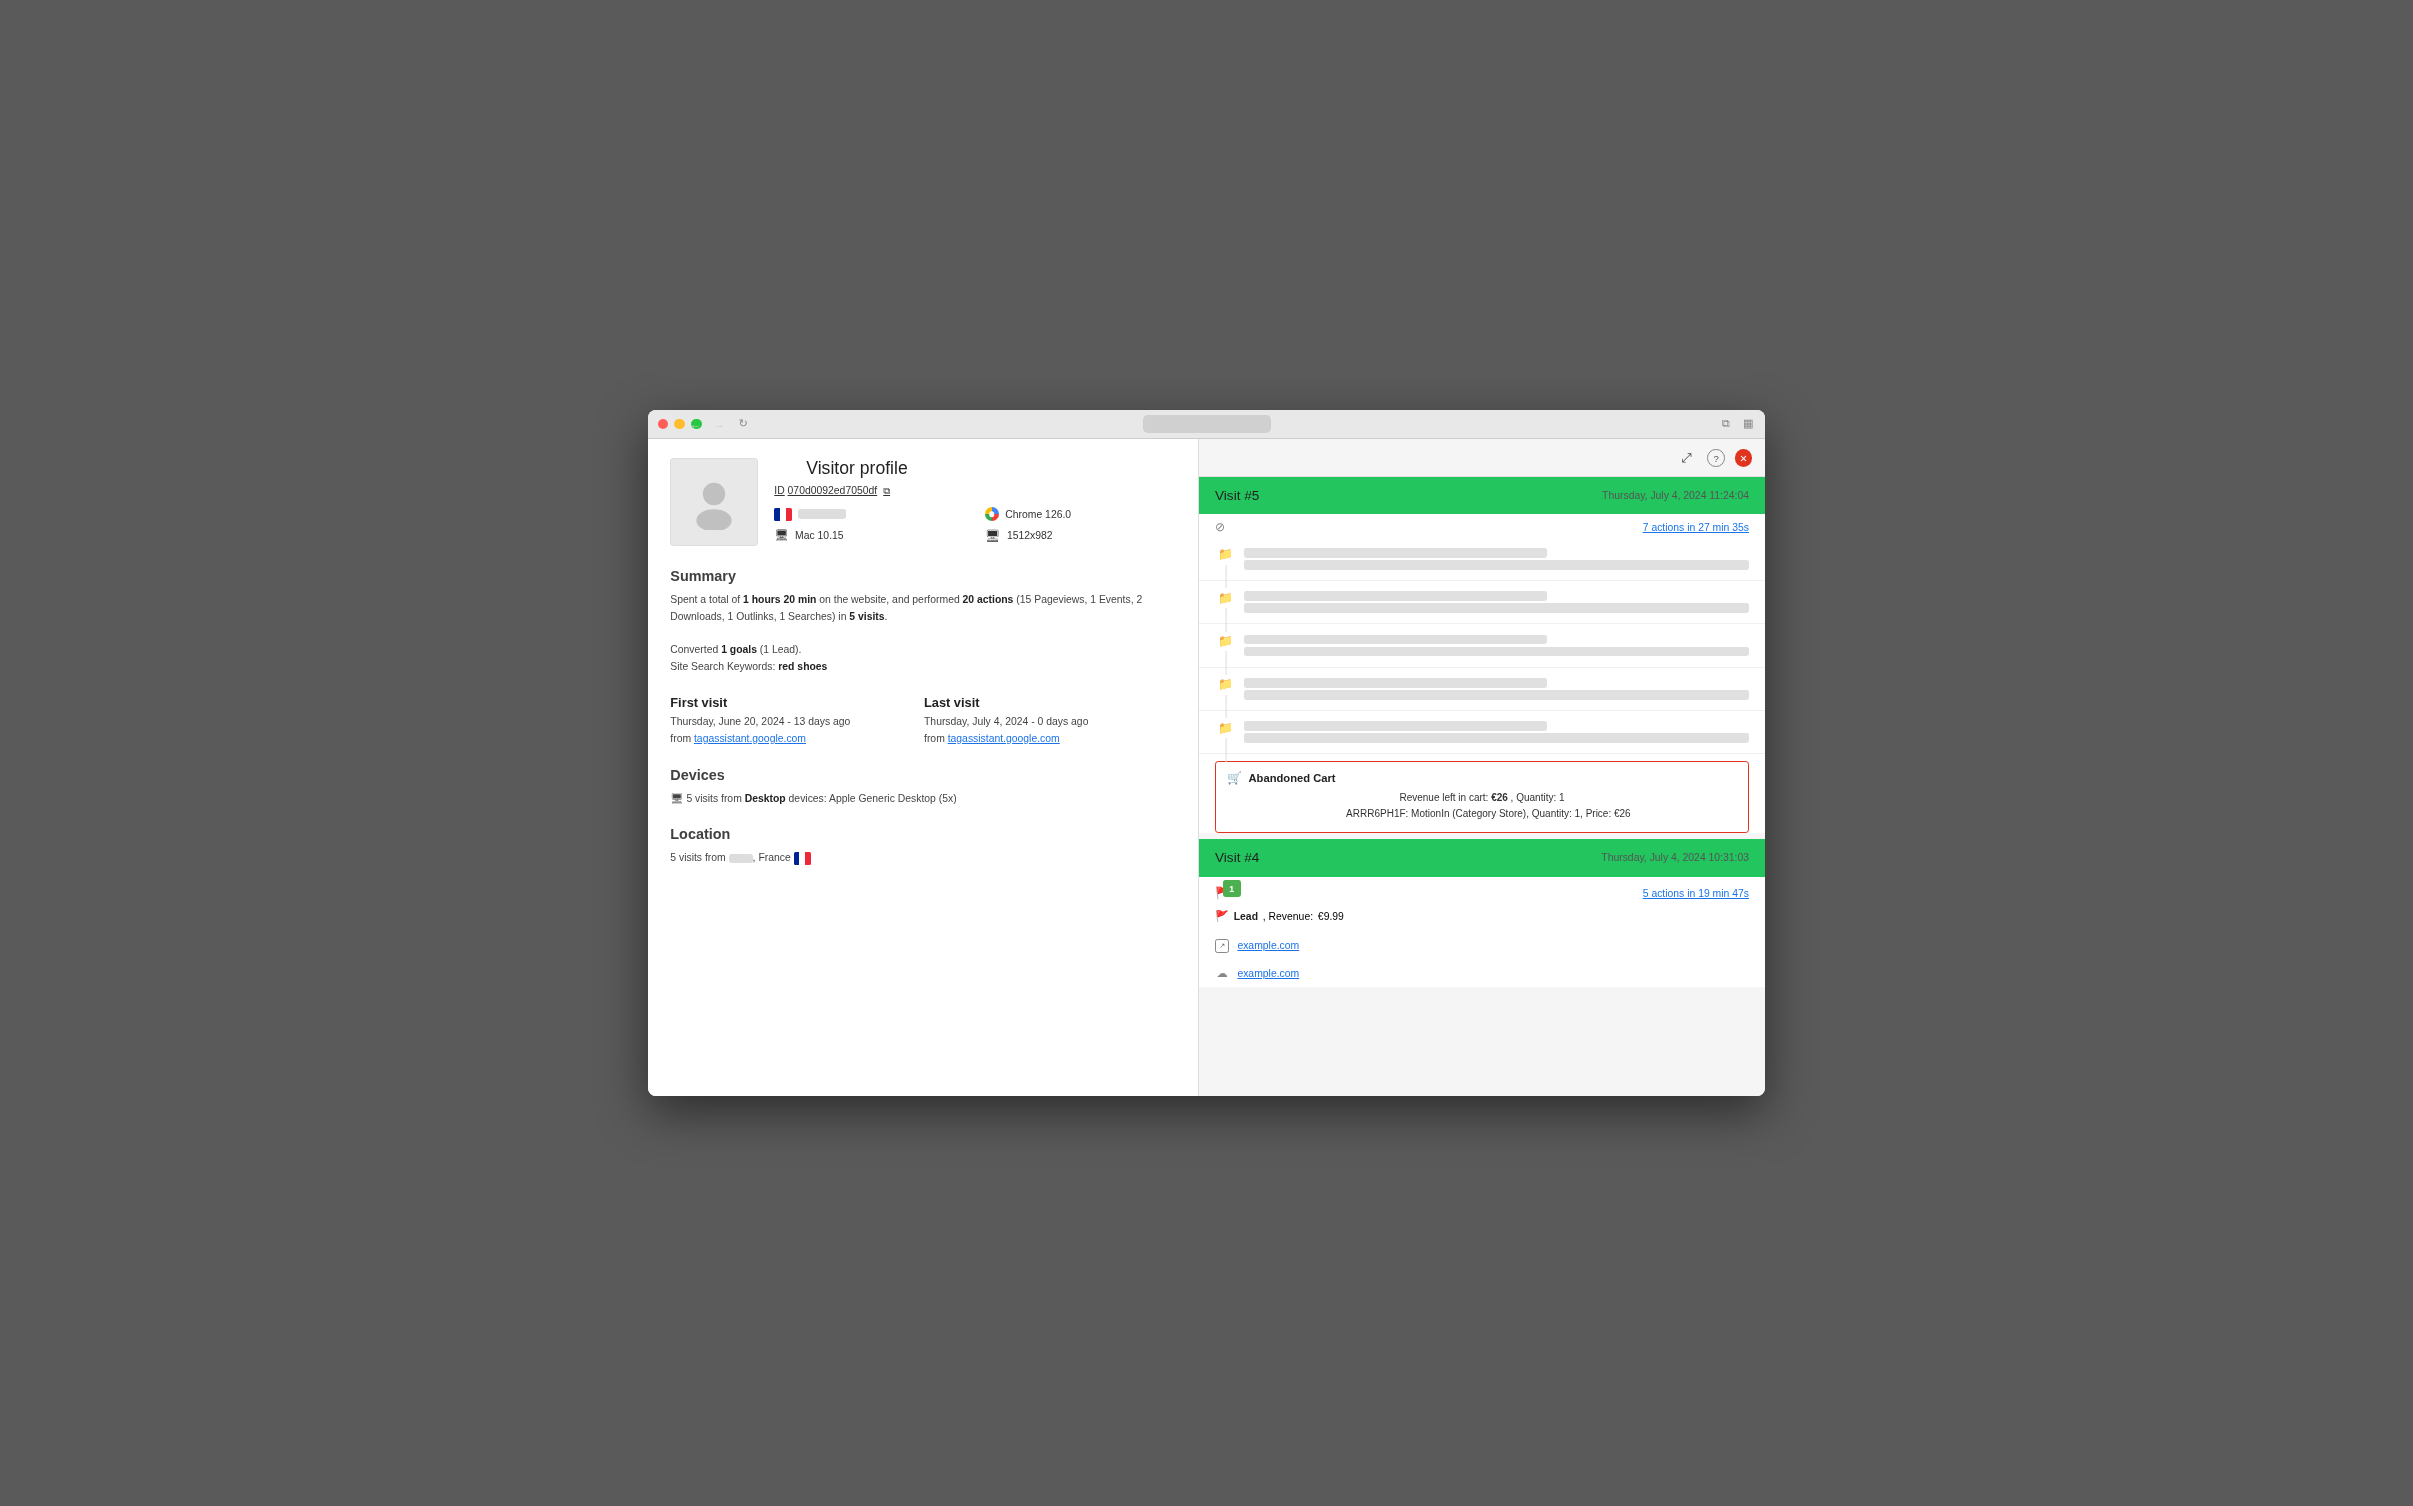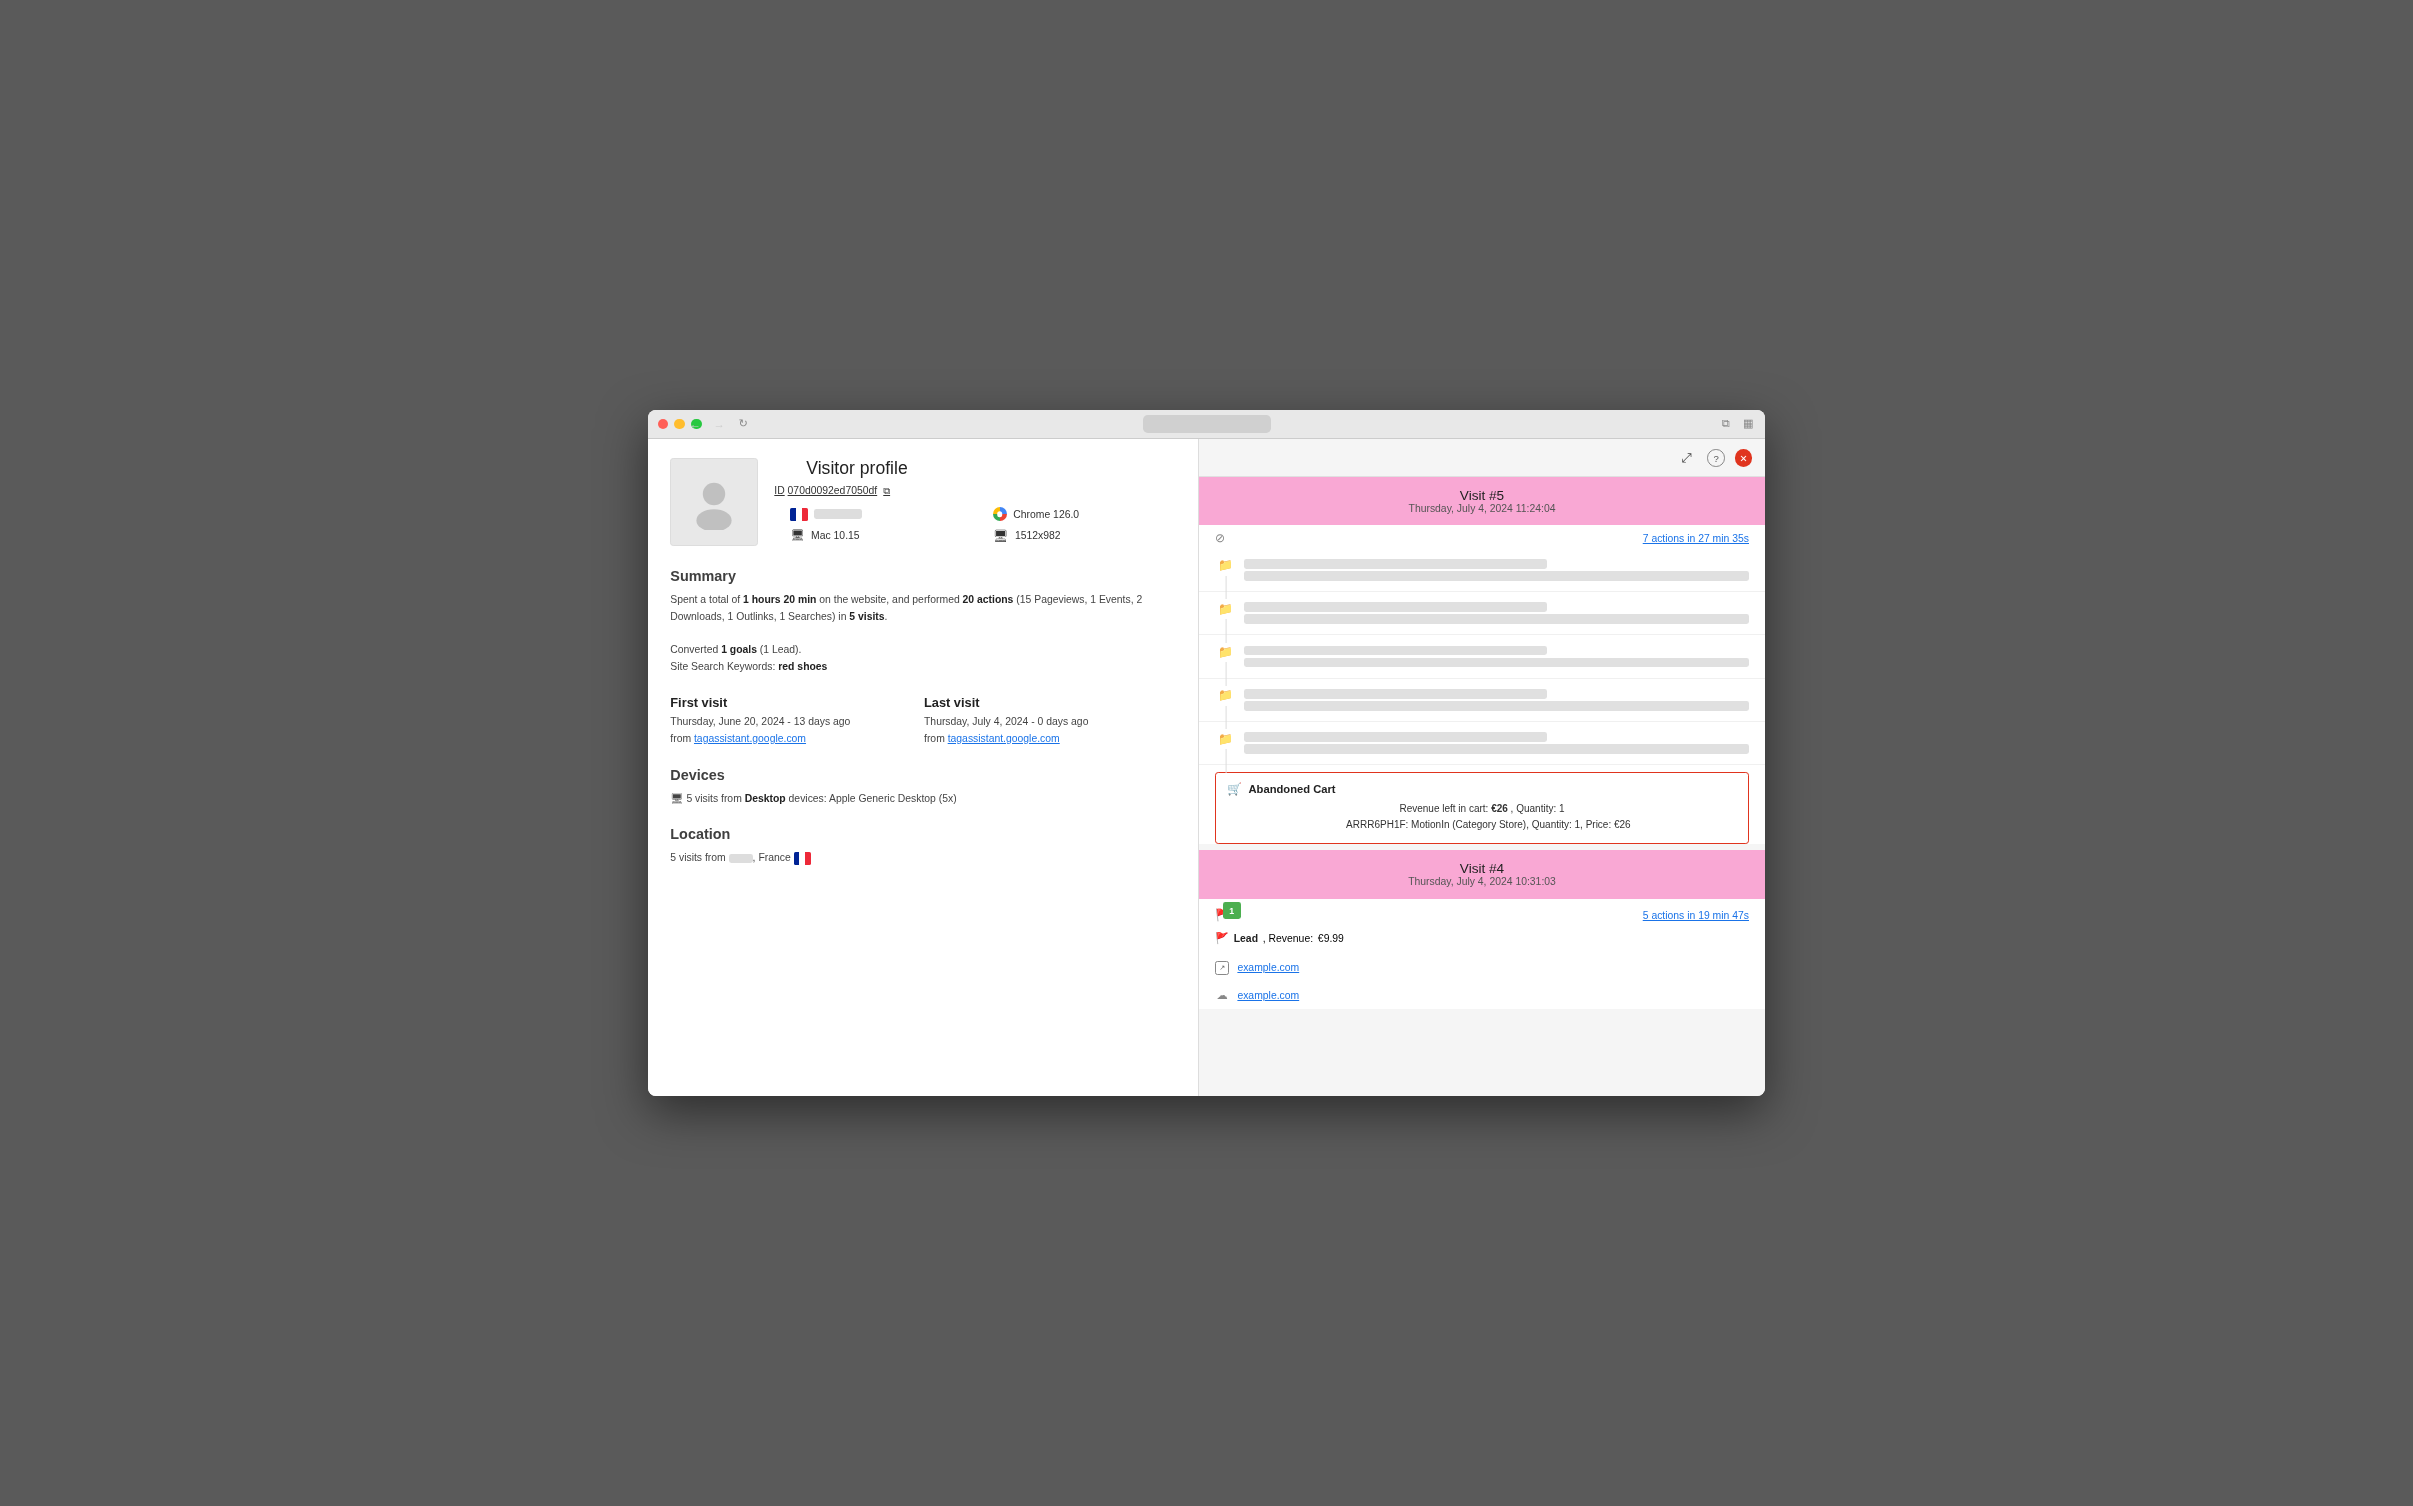--- a/index.html
+++ b/index.html
@@ -142,21 +142,20 @@
     }
     .copy-icon {
       color: #666;
       margin-left: 3.2px;
       font-size: 9.6px;
     }
     .profile-meta {
       display: grid;
       grid-template-columns: 1fr 1fr;
       gap: 6.4px 19px;
-      margin-left: 16px;
     }
     .meta-item {
       display: flex;
       align-items: center;
       gap: 6.4px;
       font-size: 10.4px;
       color: #333;
     }
     .meta-icon {
       width: 16px;
@@ -275,26 +274,25 @@
       width: 17.6px;
       height: 17.6px;
       font-size: 9.6px;
       color: #555;
     }
     .visit-section {
       background: #fff;
       margin-bottom: 1.6px;
     }
     .visit-header {
-      background: #f9a8d4;
+      background: #22c55e;
       padding: 11.2px 16px;
       display: flex;
       align-items: center;
       justify-content: space-between;
-      flex-direction: column;
     }
     .visit-title {
       font-size: 13.6px;
       font-weight: 500;
       color: #222;
     }
     .visit-date {
       font-size: 10.4px;
       color: #555;
     }

